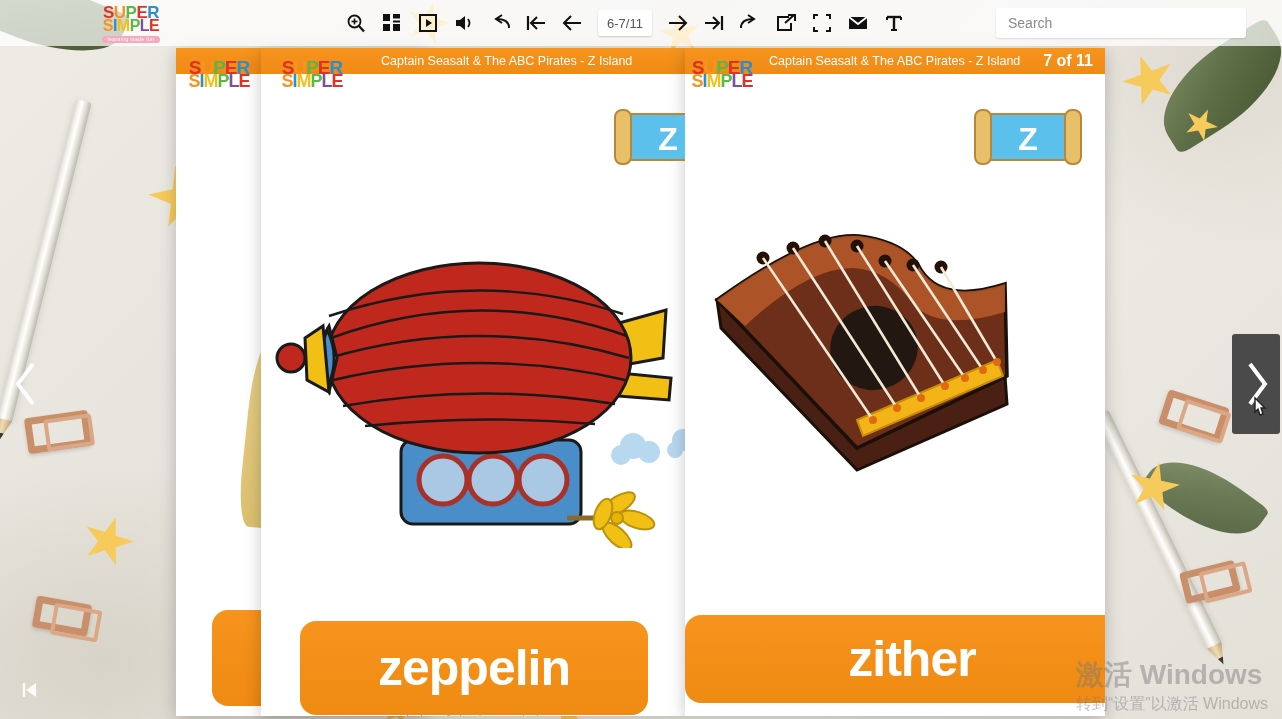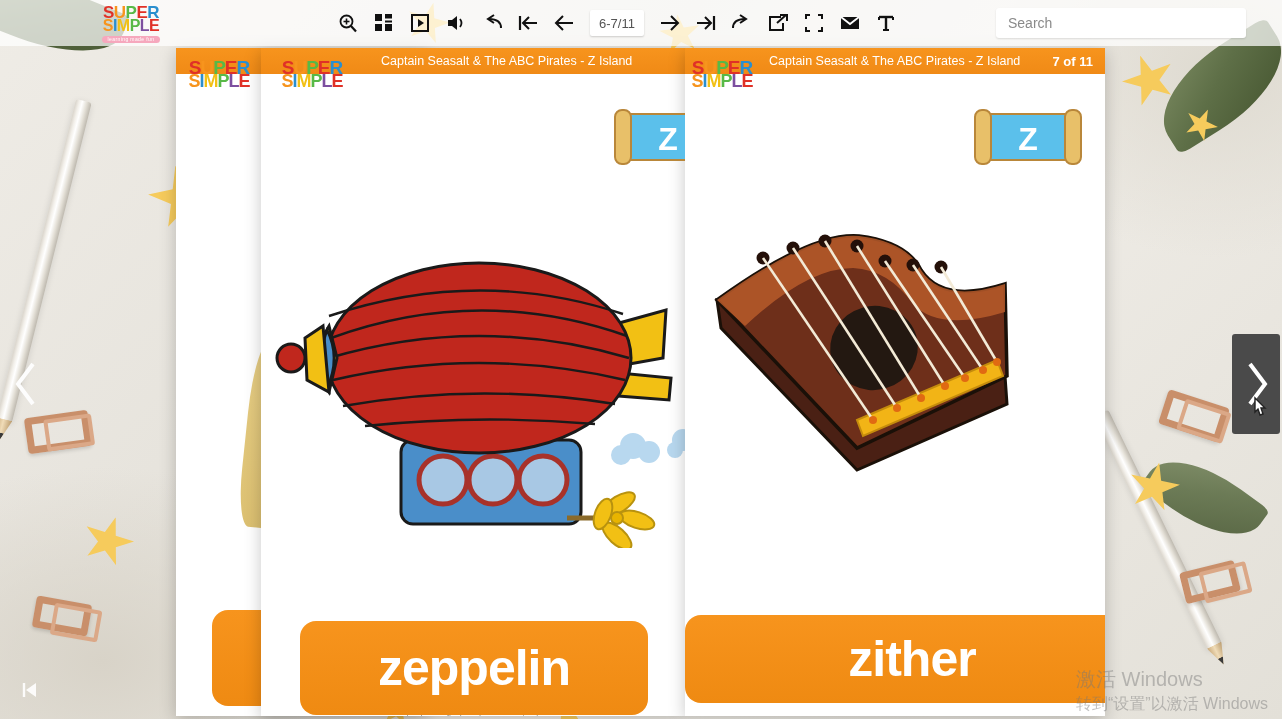--- a/index.html
+++ b/index.html
@@ -96,21 +96,21 @@
     line-height: 1;
     user-select: none;
   }
   .brand .b1 { font-size: 17px; font-weight: 700; letter-spacing: -.5px; }
   .brand .b2 { font-size: 16px; font-weight: 700; letter-spacing: -.5px; margin-top: -3px;}
   .brand .b3 {
     font-size: 5px; color:#fff; background:#f6a8bd; border-radius:6px;
     padding: 1px 6px; margin-top: 2px; letter-spacing:.4px;
   }
   .brand i { font-style: normal; }
-  .tb-icons { position: absolute; left: 330px; top: 0; height: 46px; display: flex; align-items: center; gap: 0; }
+  .tb-icons { position: absolute; left: 338px; top: 0; height: 46px; display: flex; align-items: center; gap: 0; }
   .tb-btn {
     width: 36px; height: 36px;
     display: flex; align-items: center; justify-content: center;
     color: #111; cursor: pointer;
   }
   .tb-btn svg { display:block; }
   .pageinput {
     width: 54px; height: 26px; margin: 0 8px;
     background: #fff; border: none; border-radius: 2px;
     text-align: center; font-size: 13px; color: #555;
@@ -136,21 +136,21 @@
   }
   .page-hdr {
     position: relative;
     height: 26px;
     background: linear-gradient(180deg,#f7941d 0%, #f08a16 100%);
     color: #fff;
     display: flex; align-items: center;
     font-size: 12.5px;
   }
   .page-hdr .ttl { position: absolute; left: 120px; white-space: nowrap; }
-  .page-hdr .cnt { position: absolute; right: 12px; font-size: 13px; font-weight: 700; }
+  .page-hdr .cnt { position: absolute; right: 12px; font-size: 16px; font-weight: 700; }
 
   .ss-logo {
     position: absolute; z-index: 6;
     width: 62px; height: 46px;
     line-height: 1; user-select: none;
     text-align: center;
   }
   .ss-logo .ln1 { font-size: 19px; font-weight: 700; letter-spacing: -1px; }
   .ss-logo .ln2 { font-size: 18px; font-weight: 700; letter-spacing: -1px; margin-top: -5px; }
   .ss-logo i { font-style: normal; }
@@ -194,21 +194,21 @@
 
   
   .cursor { position: absolute; left: 1250px; top: 396px; z-index: 60; }
 
   
   .watermark {
     position: absolute; right: 14px; bottom: 4px;
     text-align: left; color: rgba(120,120,120,.45);
     z-index: 25; line-height: 1.35; user-select: none;
   }
-  .watermark .w1 { font-size: 20px; }
+  .watermark .w1 { font-size: 28px; font-weight: bold; }
   .watermark .w2 { font-size: 16px; }
 </style>
 </head>
 <body>
 
 <div id="stage">
 
   <div class="desk">
     <div class="leaf l1"></div>
     <div class="leaf l2"></div>

